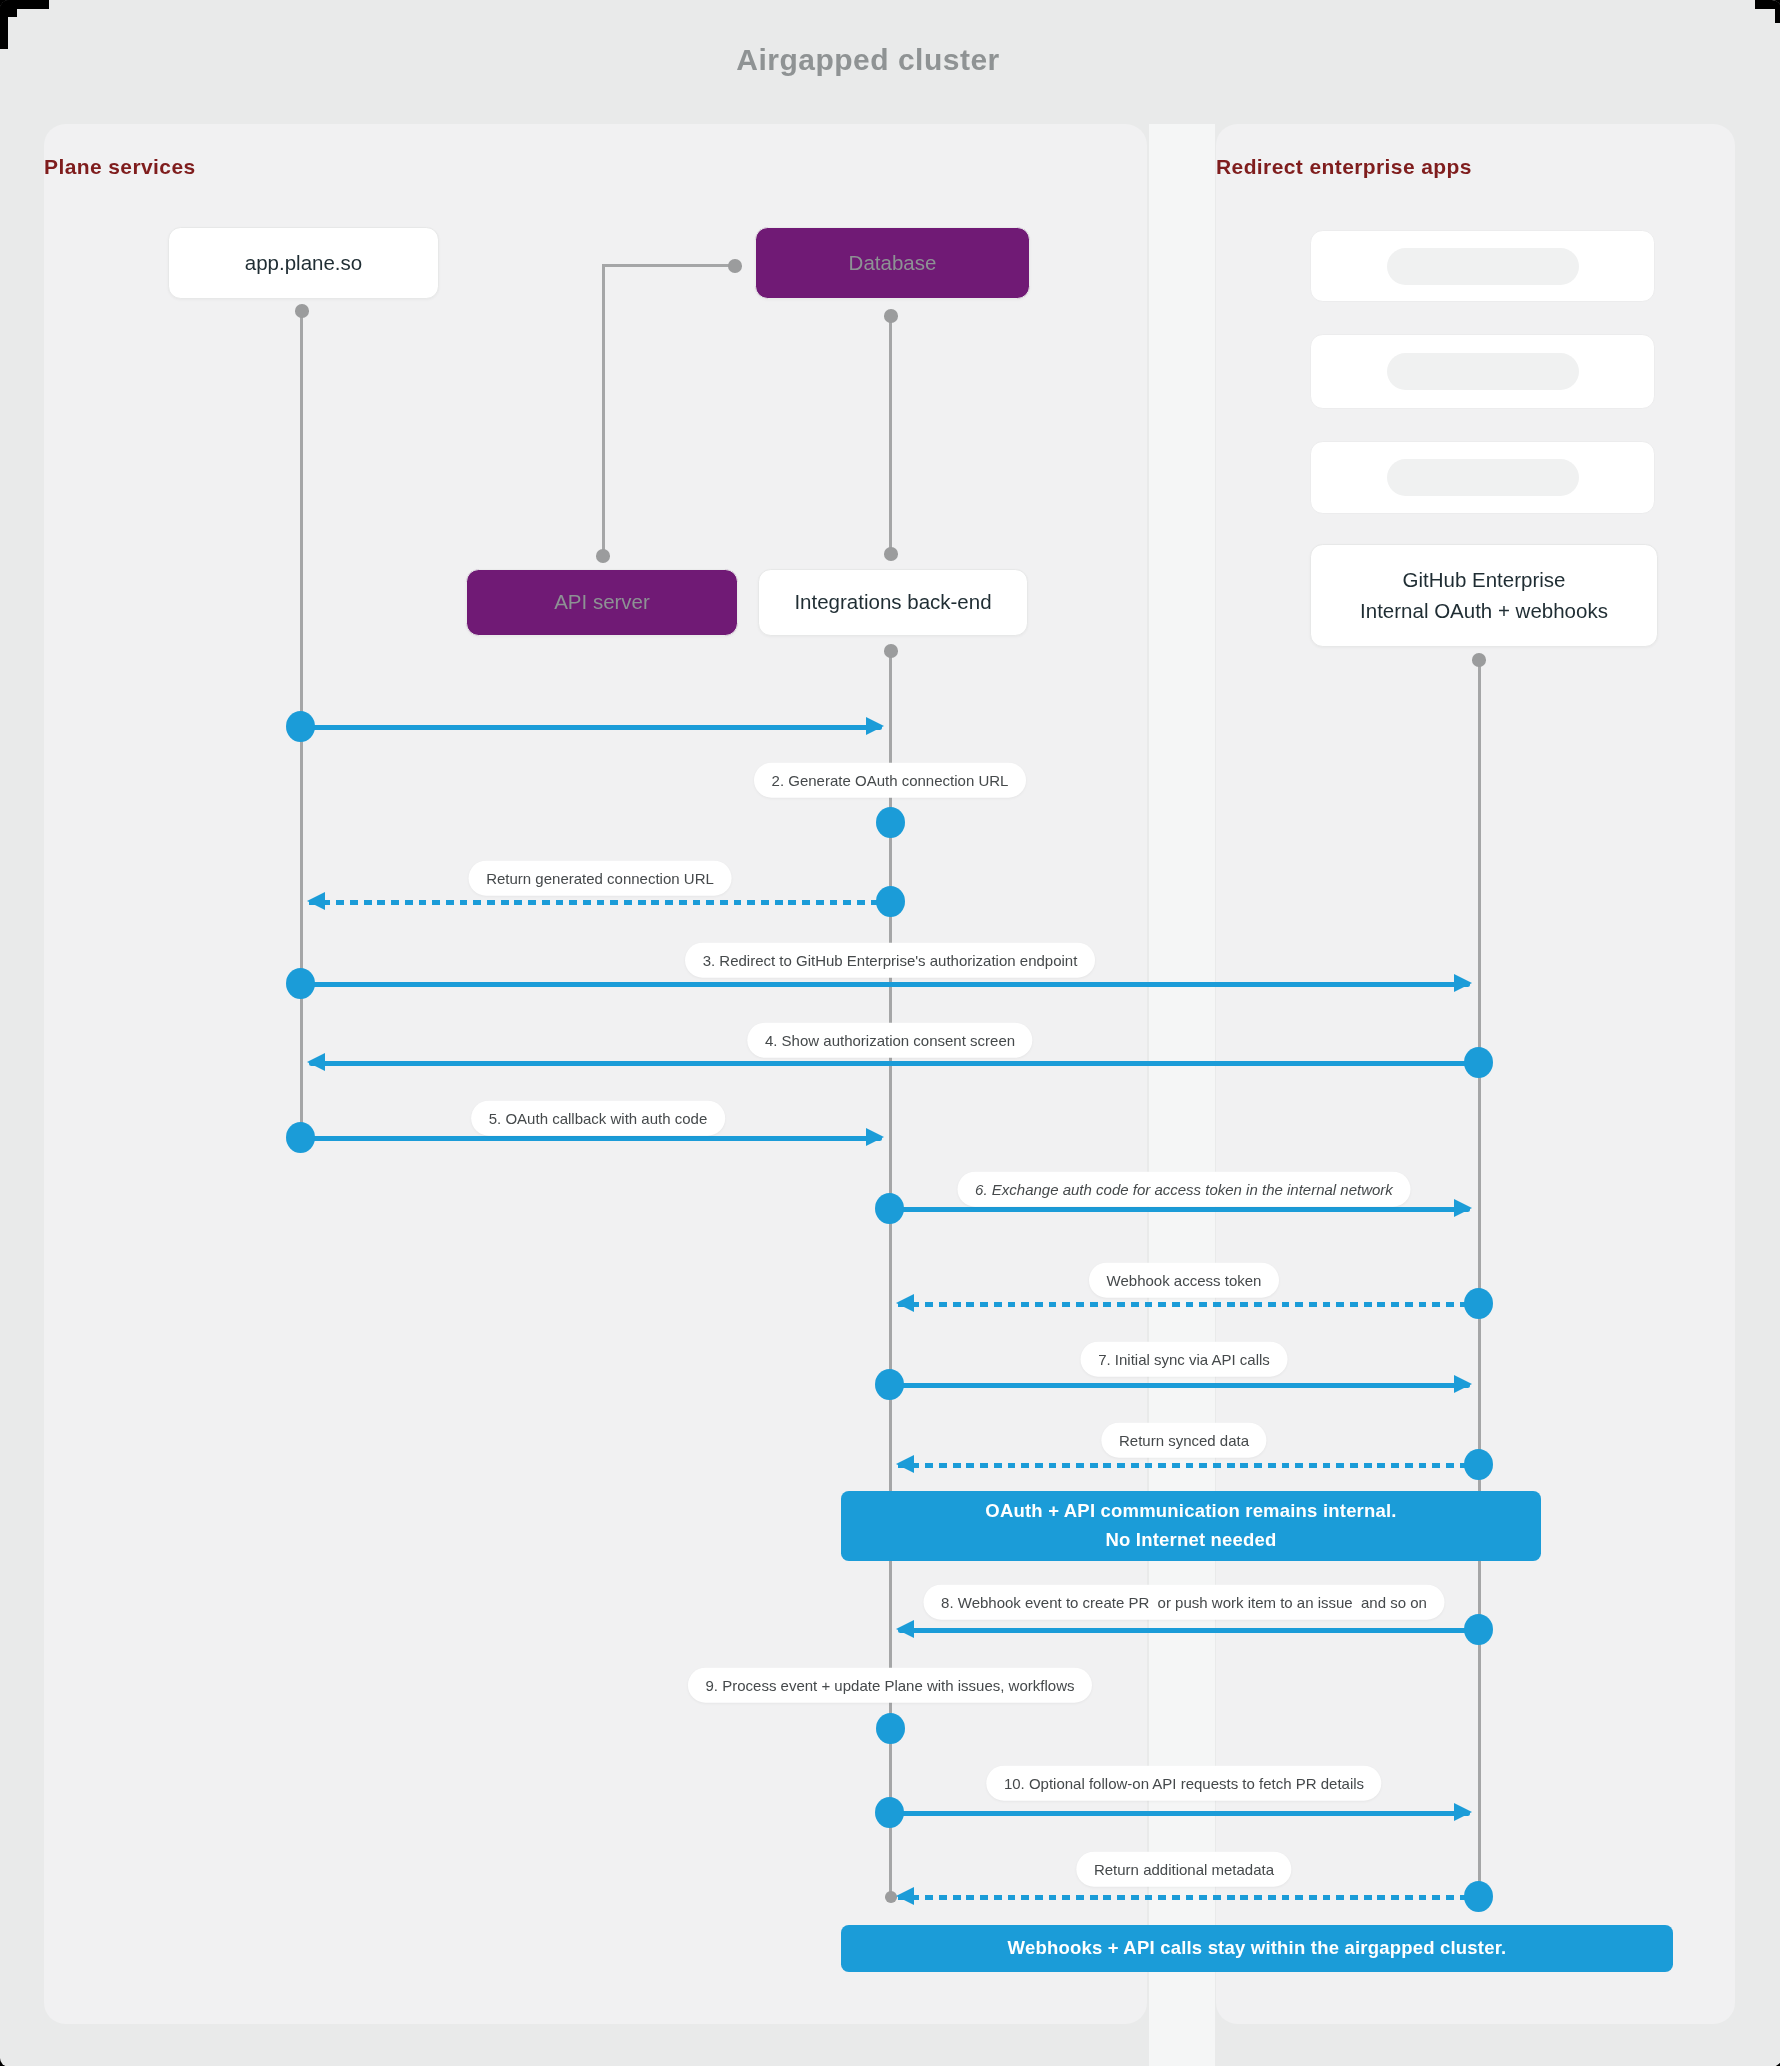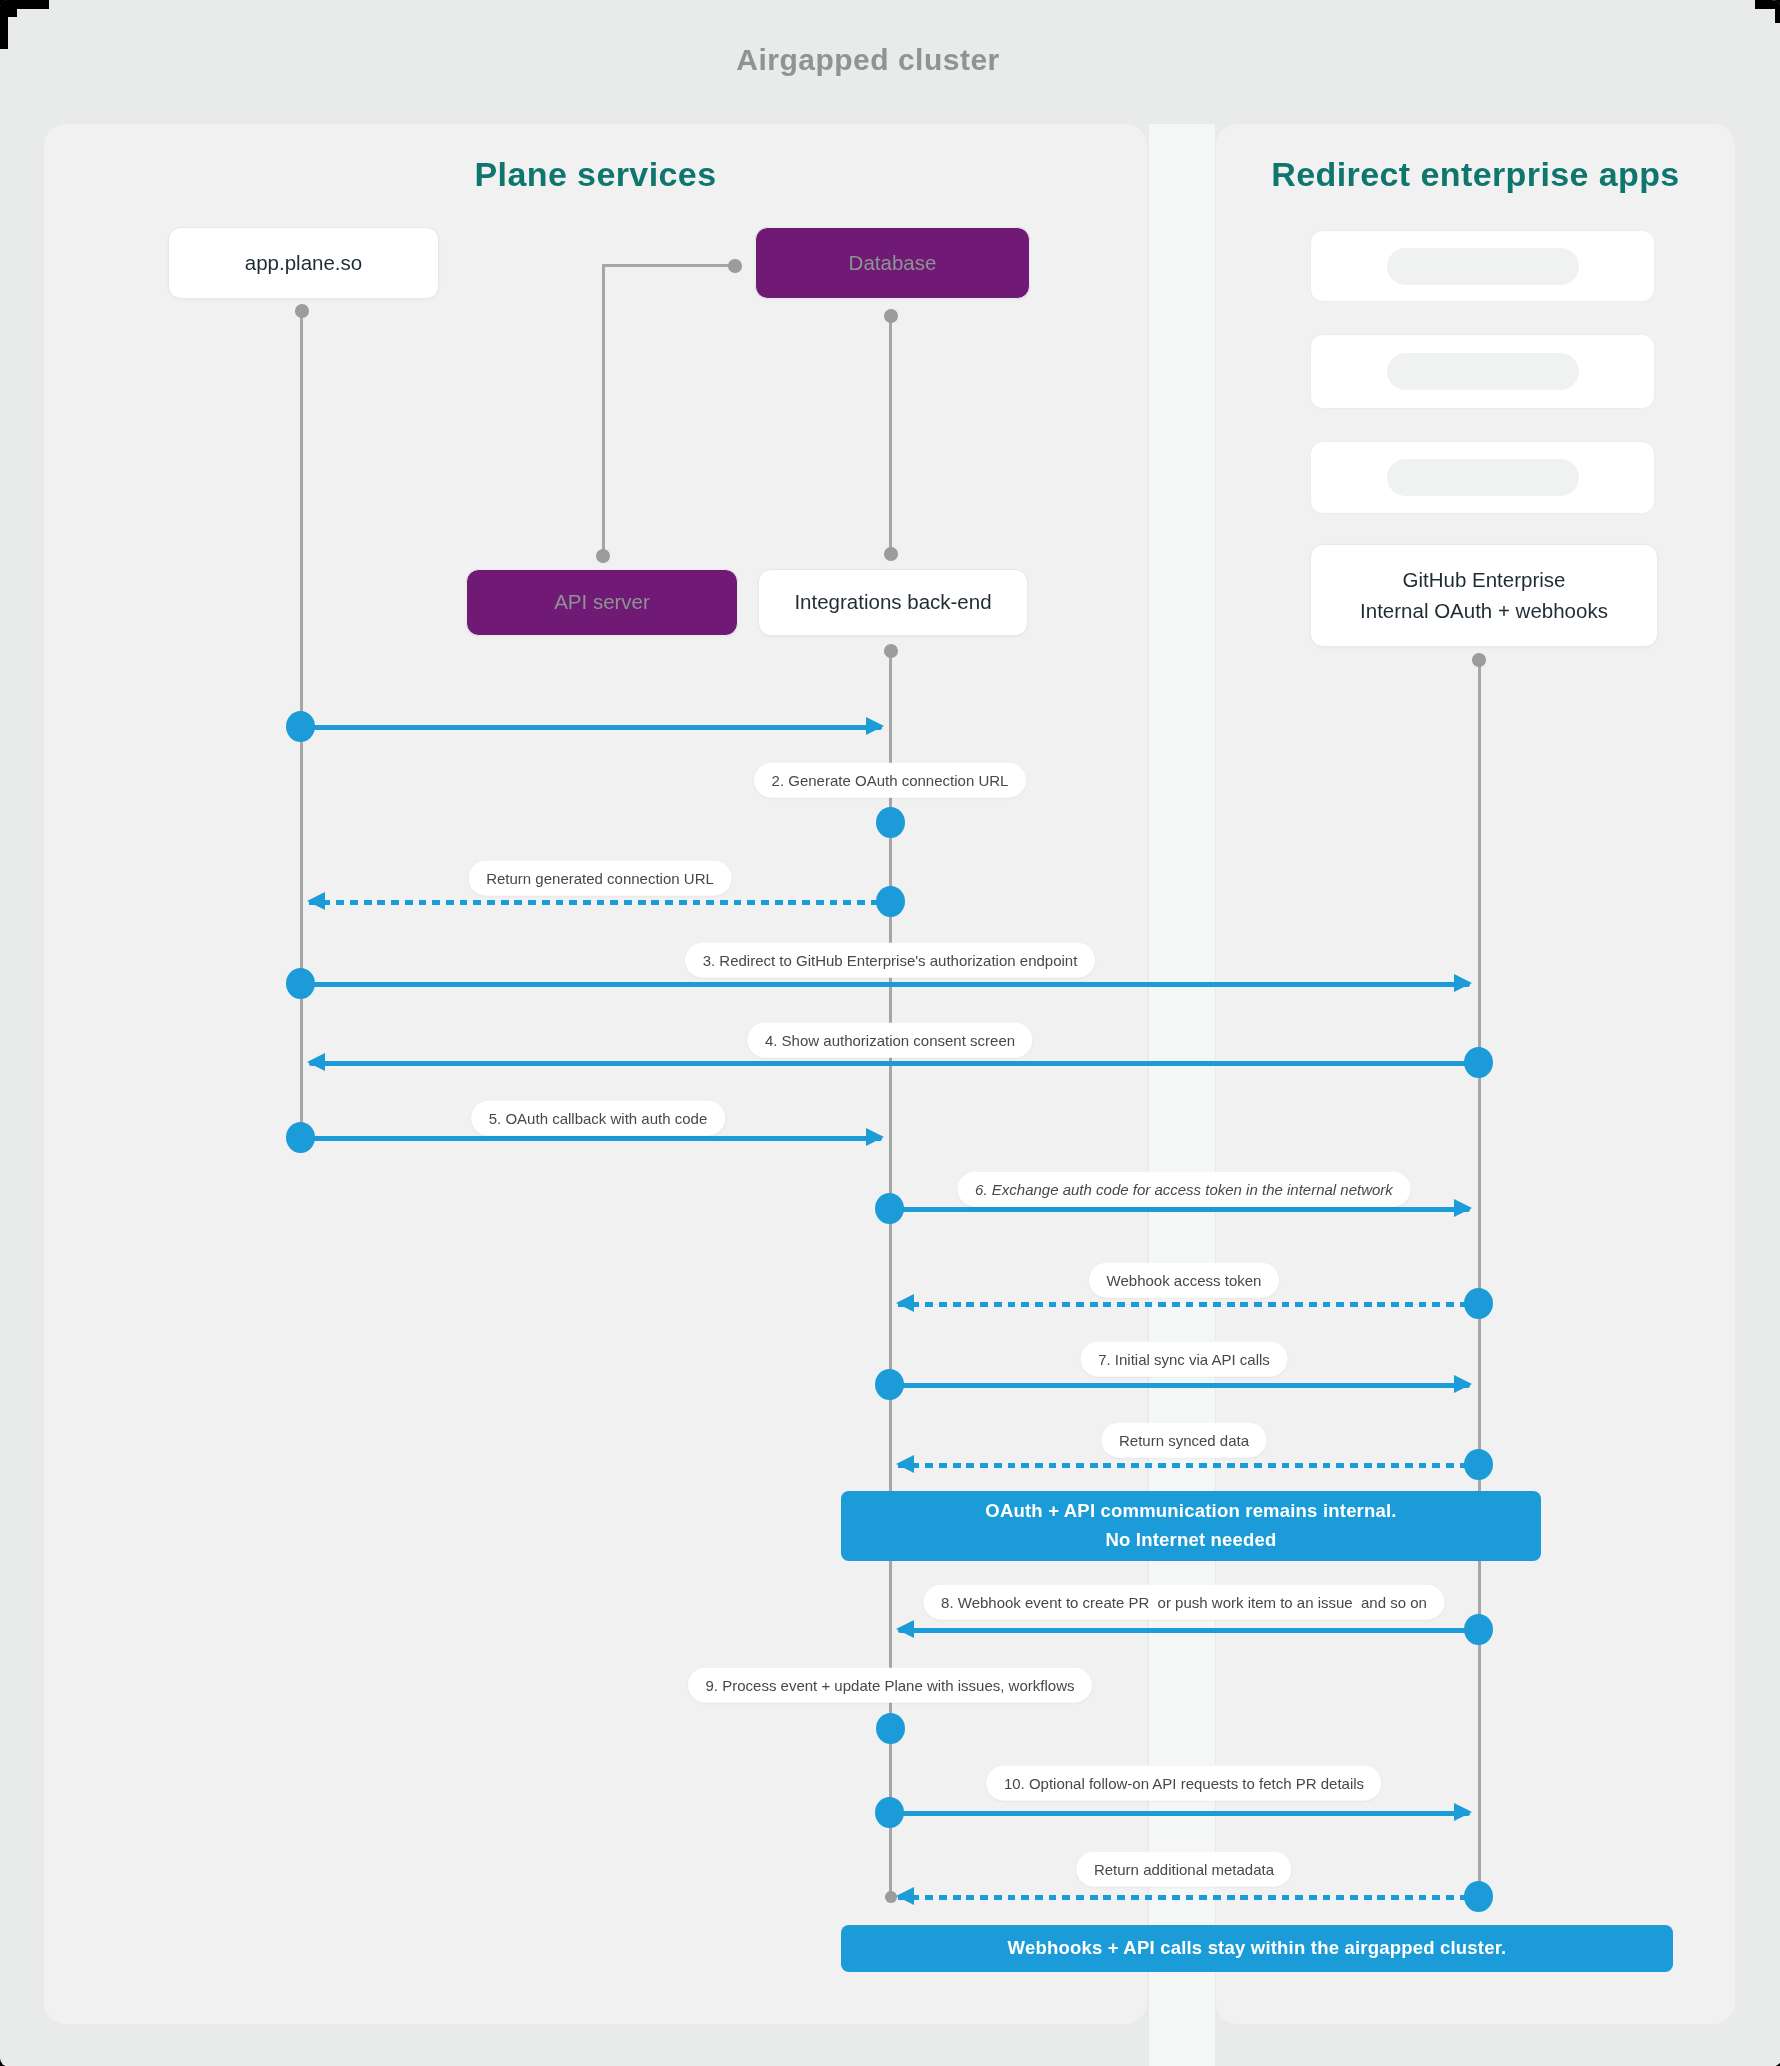--- a/index.html
+++ b/index.html
@@ -12,22 +12,22 @@
   .corner div{position:absolute;background:#000;}
   .page-title{
     position:absolute;left:0;top:43px;width:1736px;text-align:center;
     font-size:30px;font-weight:700;color:#8f9394;letter-spacing:0.5px;z-index:5;
   }
   .panel{position:absolute;top:124px;height:1900px;background:#f1f1f2;border-radius:21.5px;}
   .panel-left{left:44px;width:1103px;}
   .panel-right{left:1216px;width:519px;}
   .gap-band{position:absolute;left:1149px;top:124px;width:66px;height:1943px;background:#f5f6f6;}
   .panel-title{
-    position:absolute;width:100%;top:31px;text-align:center;
-    font-size:34px;font-weight:700;color:#0f766e;letter-spacing:0.4px;
+    position:absolute;width:100%;top:31px;text-align:left;
+    font-size:21px;font-weight:700;color:#7f1d1d;letter-spacing:0.4px;
   }
   .node{
     position:absolute;background:#ffffff;border:1px solid #e7e8e8;border-radius:12.7px;
     display:flex;flex-direction:column;align-items:center;justify-content:center;
     font-size:20.5px;color:#1f2d33;z-index:6;box-shadow:0 1px 2.9px rgba(0,0,0,.04);
     line-height:1.5;text-align:center;
   }
   .node.dim{background:#701a75;color:#8d9294;border-color:#eaebeb;}
   .ph-box{
     position:absolute;background:#ffffff;border:1px solid #ececed;border-radius:12.7px;

